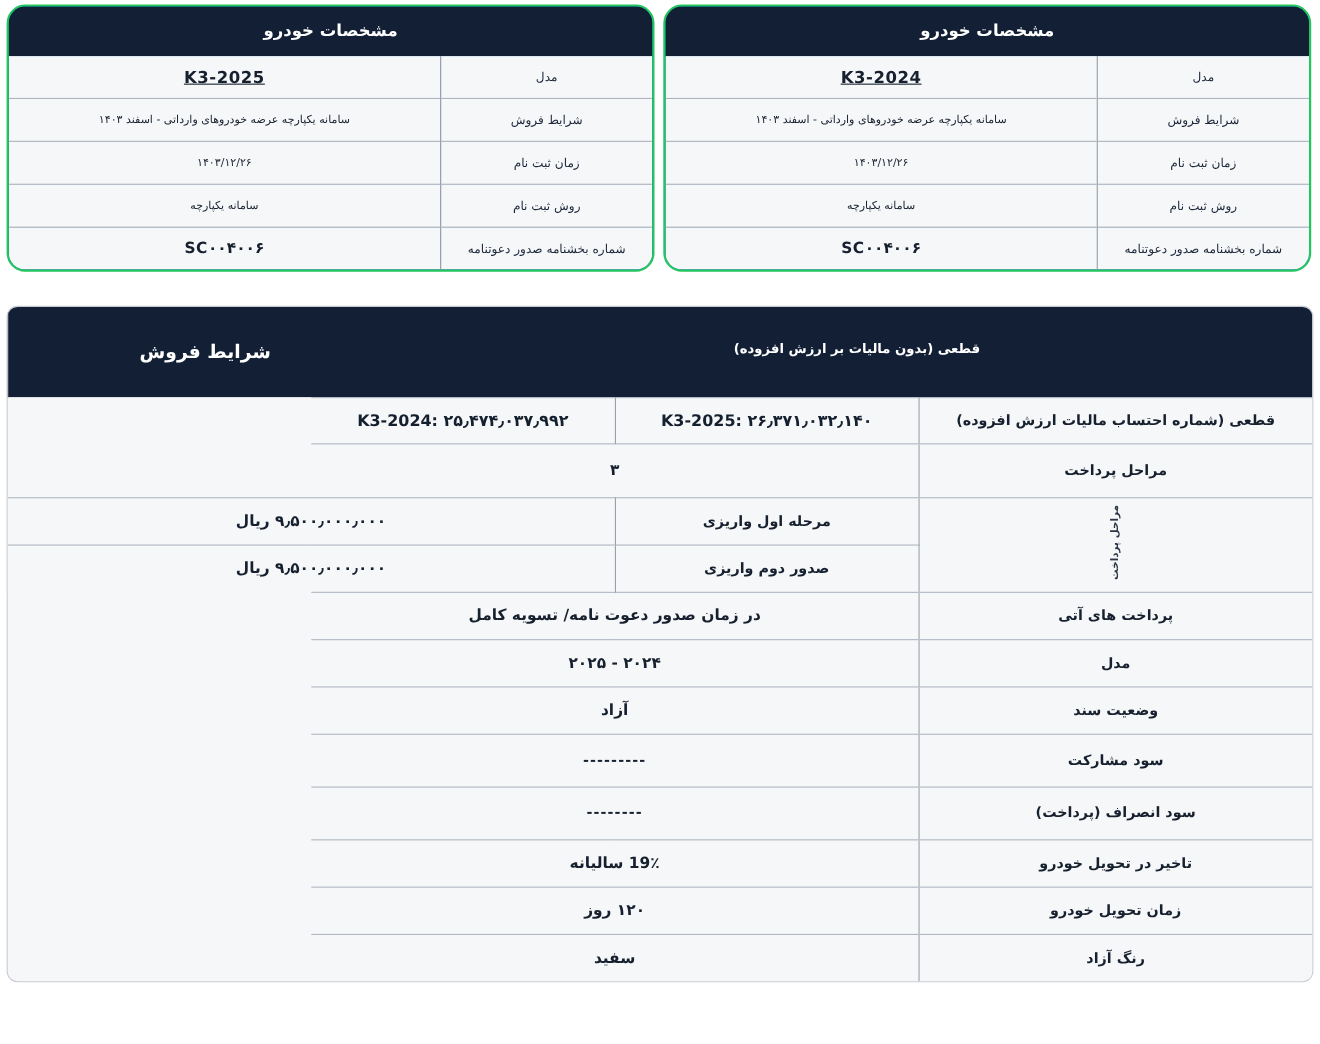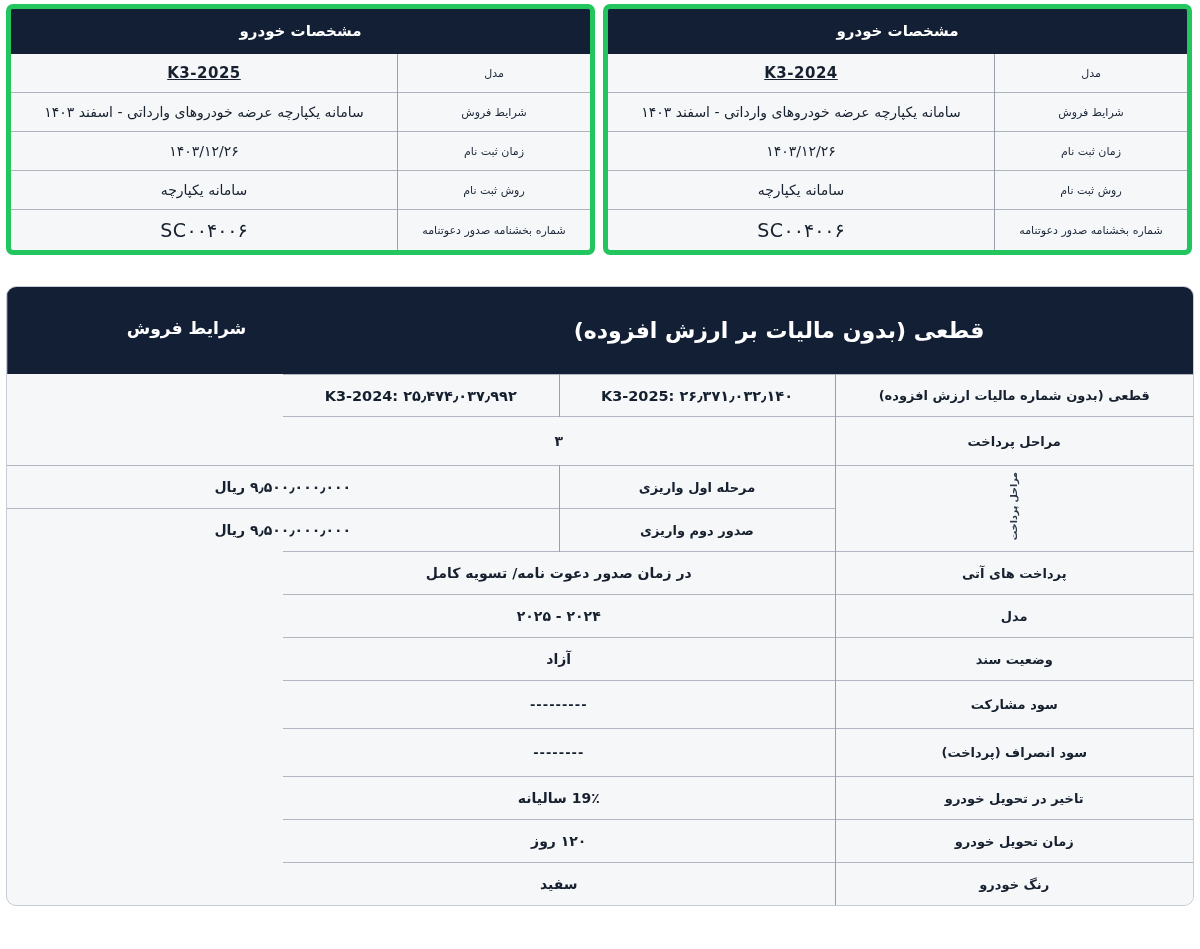--- a/index.html
+++ b/index.html
@@ -21,22 +21,22 @@
   .spec-row {
     display: flex;
     flex-direction: row-reverse;
     justify-content: flex-start;
     gap: 8px;
     padding: 4px 6px 0 6px;
     box-sizing: border-box;
   }
   .spec-card {
     width: 589px;
-    border: 5px solid #22c55e;
-    border-radius: 7px;
+    border: 2px solid #22c55e;
+    border-radius: 17px;
     overflow: hidden;
     background: #0369a1;
     box-sizing: border-box;
   }
   .spec-card-head {
     background: #131f35;
     color: #ffffff;
     text-align: center;
     font-size: 15px;
     font-weight: bold;
@@ -60,32 +60,32 @@
     width: 172px;
     text-align: center;
     border-right: 0;
     border-left: 1px solid #9aa1ac;
     color: #1b2738;
     font-size: 11px;
   }
   .spec-table td.val {
     text-align: center;
     color: #16202e;
-    font-size: 14px;
+    font-size: 10px;
   }
   .spec-table tr:first-child td { border-top: 0; }
   .spec-table td.val.model {
     font-size: 15px;
     font-weight: bold;
     letter-spacing: .5px;
     text-decoration: underline;
   }
   .spec-table td.val.code {
-    font-size: 19px;
-    font-weight: normal;
+    font-size: 14px;
+    font-weight: bold;
     letter-spacing: .5px;
   }
 
   
   .main-wrap {
     margin: 31px 6px 0 6px;
     border: 1px solid #c7ccd4;
     border-radius: 10px;
     overflow: hidden;
     background: #f6f7f9;
@@ -101,21 +101,21 @@
     box-sizing: border-box;
     text-align: center;
     font-size: 17px;
     font-weight: bold;
     padding: 31px 0;
     border-left: 1px solid #46536b;
   }
   .main-head .h-left {
     flex: 1;
     text-align: center;
-    font-size: 22px;
+    font-size: 12px;
     font-weight: bold;
     padding: 31px 0;
   }
 
   .mtable {
     width: 100%;
     border-collapse: collapse;
     table-layout: fixed;
   }
   .mtable td {
@@ -244,21 +244,21 @@
 
   <div class="main-head">
     <div class="h-right">شرایط فروش</div>
     <div class="h-left">قطعی (بدون مالیات بر ارزش افزوده)</div>
   </div>
 
   <table class="mtable">
 
     <tbody>
         <tr>
-      <td class="rowlabel">قطعی (بدون شماره مالیات ارزش افزوده)</td>
+      <td class="rowlabel">قطعی (شماره احتساب مالیات ارزش افزوده)</td>
       <td class="price-cell split">K3-2025: ۲۶٫۳۷۱٫۰۳۲٫۱۴۰</td>
       <td class="price-cell">K3-2024: ۲۵٫۴۷۴٫۰۳۷٫۹۹۲</td>
     </tr>
 
     <tr class="tall">
       <td class="rowlabel">مراحل پرداخت</td>
       <td class="rowvalue" colspan="2">۳</td>
     </tr>
 
     <tr>
@@ -303,19 +303,19 @@
       <td class="rowlabel">تاخیر در تحویل خودرو</td>
       <td class="rowvalue" colspan="2">19٪ سالیانه</td>
     </tr>
 
     <tr>
       <td class="rowlabel">زمان تحویل خودرو</td>
       <td class="rowvalue" colspan="2">۱۲۰ روز</td>
     </tr>
 
     <tr class="cut-row">
-      <td class="rowlabel">رنگ خودرو</td>
+      <td class="rowlabel">رنگ آزاد</td>
       <td class="rowvalue" colspan="2">سفید</td>
     </tr>
 
   </tbody>
     </table>
 </div>
 
 </body></html>

